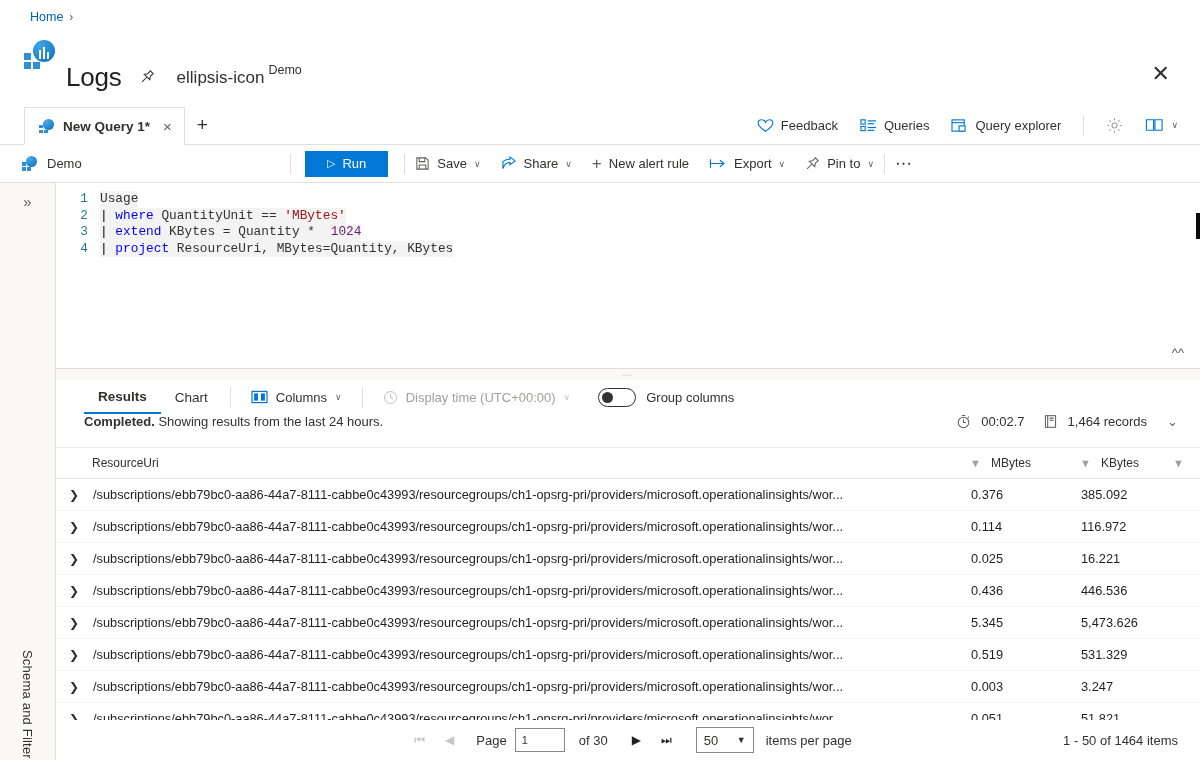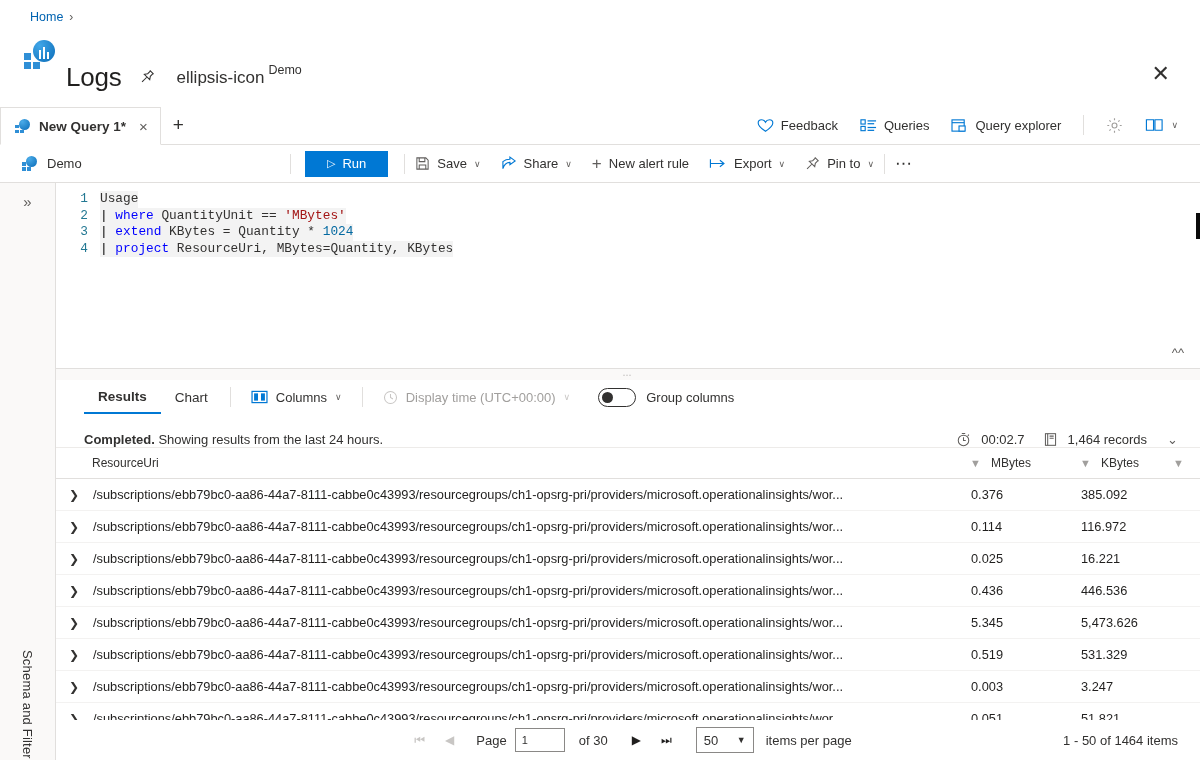--- a/index.html
+++ b/index.html
@@ -25,21 +25,21 @@
   .logo-ico .bar { position:absolute; background:#fff; bottom:1px; }
   .title-wrap { display:flex; flex-direction:row;margin-top:30px; }
   .title-row { display:flex; align-items:center; gap:14px; }
   h1 { font-size:26px; font-weight:400; margin:0; letter-spacing:-0.2px; color:#201f1e; }
   .subtitle { font-size:12.5px; color:#323130; margin-top:1px; }
   .icon-btn { background:none; border:none; cursor:pointer; color:#323130; padding:2px 4px; line-height:1; }
   .close-x { position:absolute; right:24px; top:38px; font-size:22px; color:#323130;
      background:none; border:none; cursor:pointer; font-weight:300; line-height:1; }
 
   .tabstrip { display:flex; align-items:flex-end; height:38px; margin-top:14px;
-     border-bottom:1px solid #e1dfdd; padding-left:0; position:relative; }
+     border-bottom:1px solid #e1dfdd; padding-left:24px; position:relative; }
   .qtab { display:flex; align-items:center; gap:9px; height:38px; padding:0 12px 0 14px;
      border:1px solid #e1dfdd; border-bottom:1px solid #fff; background:#fff; cursor:pointer;
      font-size:13.5px; font-weight:700; margin-bottom:-1px; }
   .tab-ico { width:15px; height:15px; position:relative; flex:none; }
   .tab-ico .sq { position:absolute; background:#2f8fd6; }
   .tab-ico .circ { position:absolute; left:4px; top:0; width:11px; height:11px; border-radius:50%;
      background:radial-gradient(circle at 30% 25%, #4aabe8, #0a6cb8); }
   .tab-close { color:#605e5c; font-size:15px; margin-left:4px; font-weight:400; cursor:pointer; }
   .tab-add { font-size:19px; color:#323130; font-weight:300; margin-left:12px; cursor:pointer; margin-bottom:8px; }
   .strip-right { margin-left:auto; display:flex; align-items:center; gap:22px; padding-bottom:9px; padding-right:22px; }
@@ -63,36 +63,36 @@
   .rail-text { position:absolute; bottom:14px; left:50%; transform:translateX(-50%);
      writing-mode:vertical-rl; font-size:13px; color:#323130; white-space:nowrap; letter-spacing:0.2px; }
   .rightcol { flex:1; display:flex; flex-direction:column; min-width:0; }
 
   .editor { height:186px; position:relative; background:#fff; border-bottom:1px solid #e1dfdd; }
   .code { font-family:"Liberation Mono", monospace; font-size:12.8px; line-height:16.5px; padding:8px 0 0 0; }
   .cline { display:flex; }
   .lnum { width:44px; text-align:right; padding-right:12px; color:#237893; flex:none; }
   .ctext { white-space:pre; }
   .hl { background:#f3f3f3; }
-  .kw { color:#0000ff; } .str { color:#a31515; } .num { color:#0369a1; } .pipe { color:#000; }
+  .kw { color:#0000ff; } .str { color:#a31515; } .num { color:#701a75;margin-left:8px; } .pipe { color:#000; }
   .ed-collapse { position:absolute; right:16px; bottom:8px; color:#605e5c; font-size:13px; cursor:pointer; }
   .ed-scroll { position:absolute; right:0; top:30px; width:4px; height:26px; background:#0a0a0a; }
   .splitter { height:11px; background:#faf9f8; display:flex; align-items:center; justify-content:center;
      letter-spacing:2px; color:#a19f9d; font-size:9px; cursor:row-resize; }
 
   .restabs { display:flex; align-items:center; height:34px; padding-left:28px; gap:0; }
   .rtab { font-size:13.5px; padding:0 14px; height:34px; display:flex; align-items:center; cursor:pointer; }
   .rtab.active { font-weight:700; border-bottom:2px solid #0078d4; }
   .rtool { display:flex; align-items:center; gap:8px; font-size:13px; cursor:pointer; padding:0 12px; }
   .rtool.dis { color:#a19f9d; }
   .toggle-wrap { display:flex; align-items:center; gap:10px; margin-left:16px; cursor:pointer; }
   .toggle { width:38px; height:19px; border:1px solid #323130; border-radius:10px; position:relative; background:#fff; }
   .toggle .knob { position:absolute; left:3px; top:3px; width:11px; height:11px; border-radius:50%; background:#323130; }
 
-  .statusbar { display:flex; align-items:flex-end; height:34px; padding:0 22px 0 28px; font-size:13px;
+  .statusbar { display:flex; align-items:flex-start; height:34px; padding:0 22px 0 28px; font-size:13px;
      border-bottom:1px solid #edebe9; }
   .status-right { margin-left:auto; display:flex; align-items:center; gap:10px; color:#323130; }
 
   table { width:100%; border-collapse:collapse; table-layout:fixed; }
   thead th { font-size:12px; font-weight:400; color:#323130; text-align:left;
      border-bottom:1px solid #e1dfdd; height:30px; padding:0; }
   .th-in { display:flex; align-items:center; height:30px; }
   .funnel { color:#a19f9d; font-size:11px; margin-right:10px; cursor:pointer; }
   tbody td { border-bottom:1px solid #f3f2f1; height:32px; font-size:12.8px; color:#201f1e;
      overflow:hidden; white-space:nowrap; text-overflow:ellipsis; }

